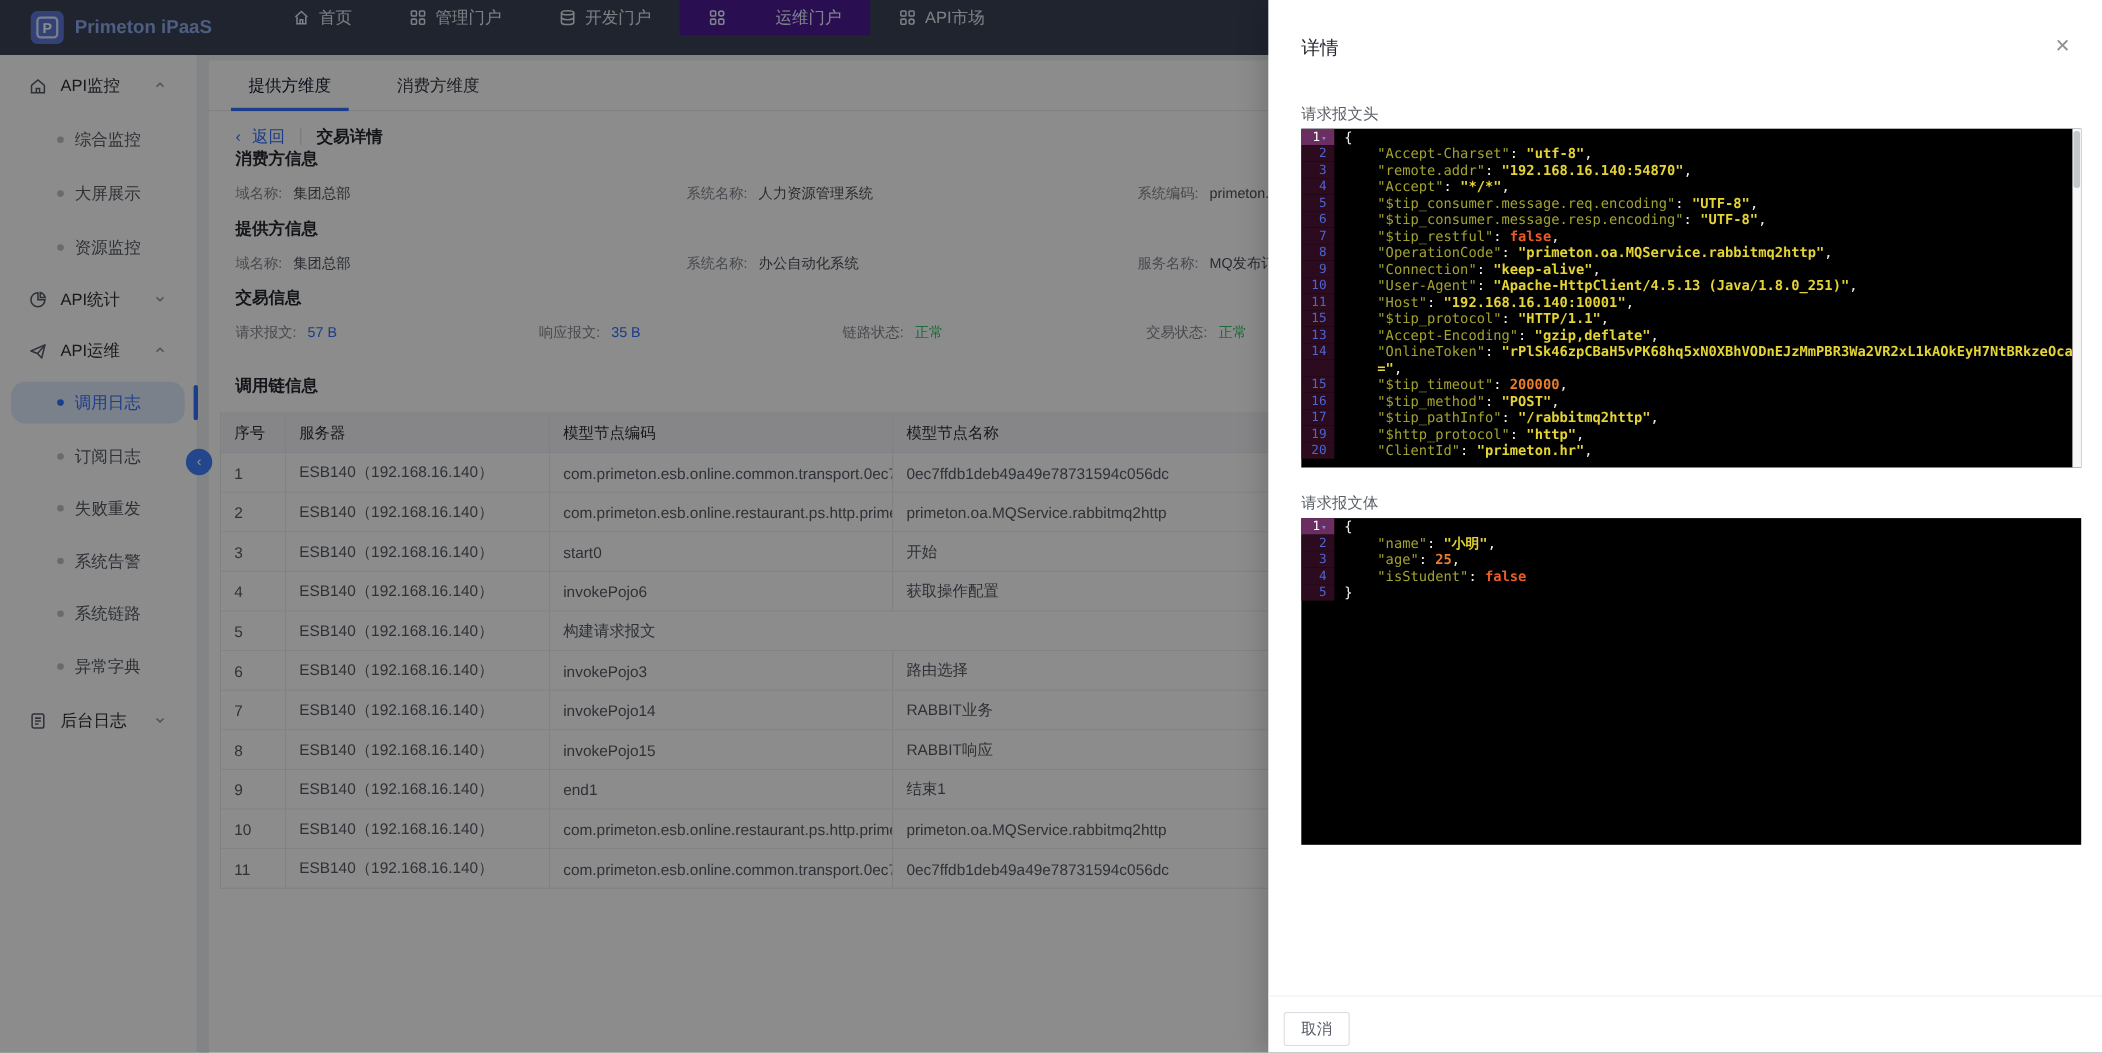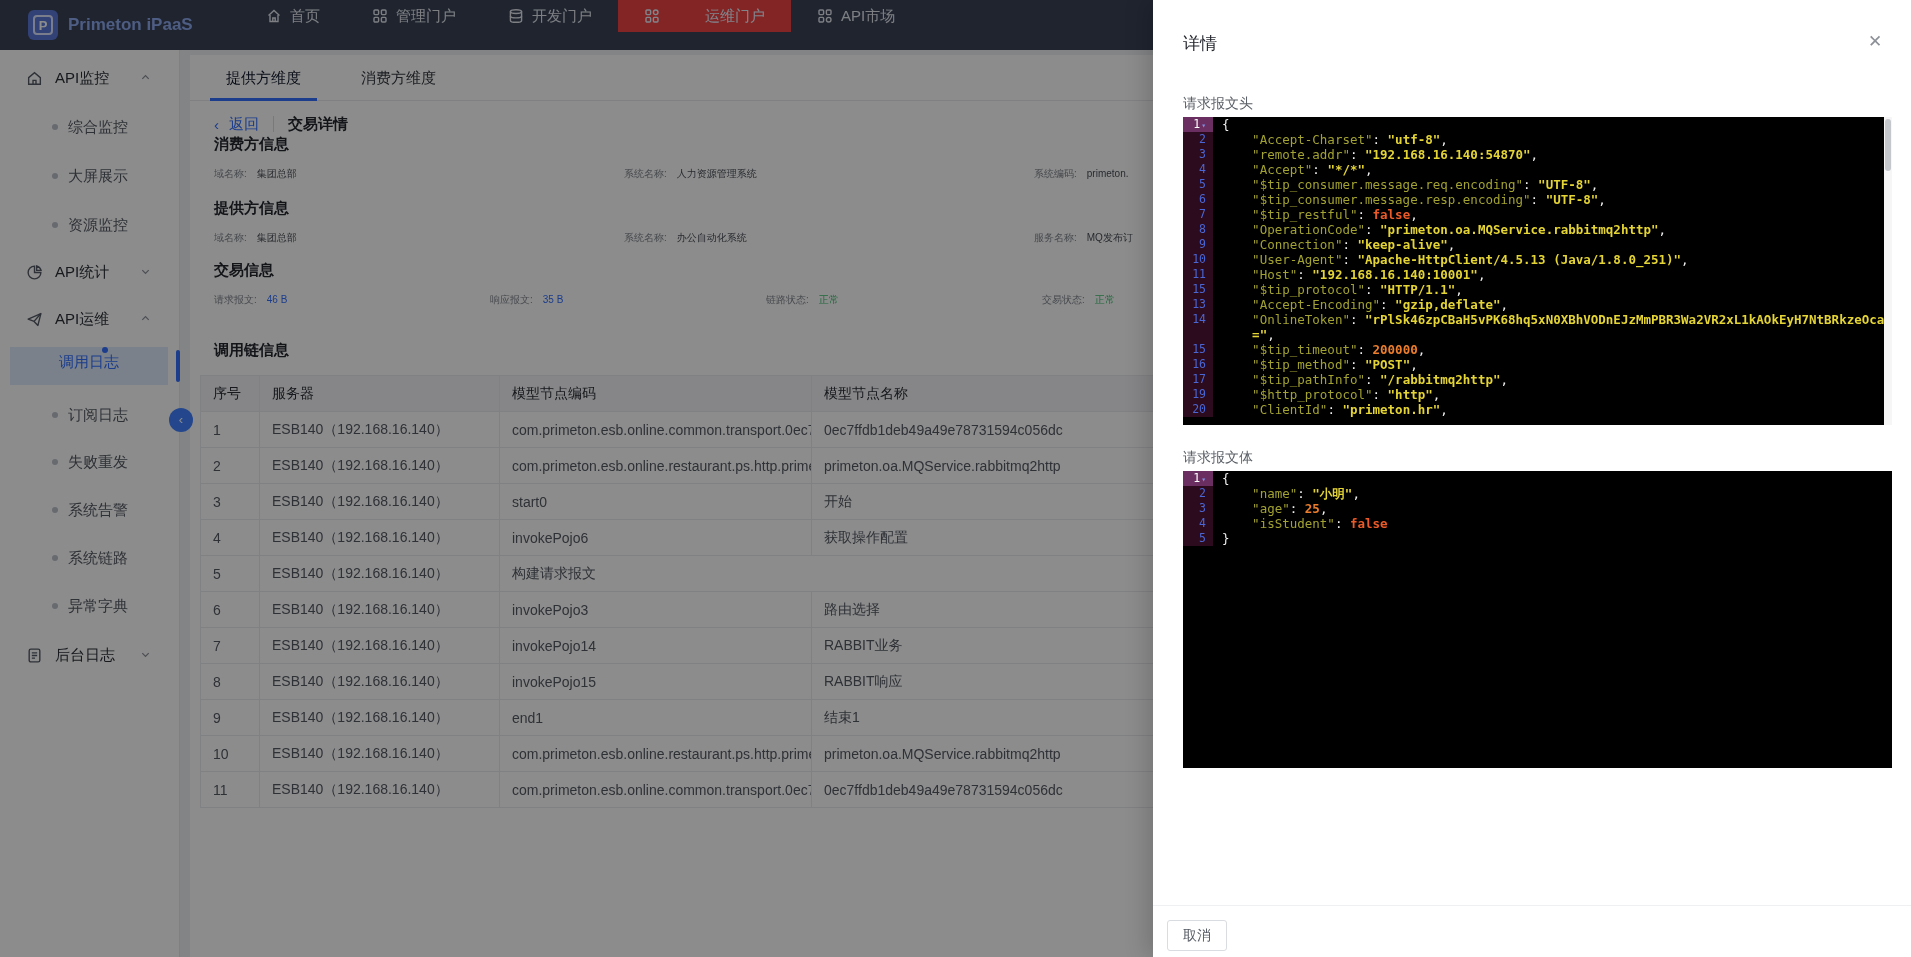--- a/index.html
+++ b/index.html
@@ -9,52 +9,52 @@
 
   
   .navbar { position:absolute; left:0; top:0; width:1911px; height:50px; background:#3a4357; z-index:1; }
   .logo { position:absolute; left:28px; top:0; height:50px; display:flex; align-items:center; gap:10px; }
   .logo-tile { width:30px; height:30px; border-radius:6px; background:#5b78d8; color:#fff; display:flex; align-items:center; justify-content:center; }
   .logo-tile .inner { width:20px; height:20px; border:2px solid #dfe6ff; border-radius:4px; display:flex; align-items:center; justify-content:center; font-weight:bold; font-size:13px; color:#fff; }
   .logo-text { color:#8ea9ee; font-size:17px; font-weight:bold; white-space:nowrap; }
   .nav-items { position:absolute; left:240px; top:0; height:50px; display:flex; }
   .nav-item { height:32px; display:flex; align-items:center; gap:8px; padding:0 26px; color:#e3e7ee; font-size:15px; white-space:nowrap; cursor:pointer; }
   .nav-item .ni { width:16px; height:16px; display:inline-flex; }
-  .nav-item.active { background:#ef4444; color:#eaf2ff;gap:45px; }
+  .nav-item.active { background:#4c1d95; color:#eaf2ff;gap:45px; }
   .nav-item.active .ni svg { stroke:#bcd4ff; }
   .nav-item svg { stroke:#c9cfda; }
 
   
   .sidebar { position:absolute; left:0; top:50px; width:180px; bottom:0; background:#ffffff; border-right:1px solid #e7e9ee; z-index:1; }
   .side-item { position:absolute; left:0; width:180px; height:32px; display:flex; align-items:center; cursor:pointer; white-space:nowrap; }
   .side-item .sicon { width:17px; height:17px; margin-left:26px; margin-right:12px; display:inline-flex; color:#555b66; }
   .side-item .glabel { font-size:15px; color:#2b2f36; }
   .side-item .caret { position:absolute; right:28px; width:12px; height:12px; display:inline-flex; color:#8b909a; }
   .side-item .dot { width:6px; height:6px; border-radius:50%; background:#bcc1ca; margin-left:52px; margin-right:10px; }
   .side-item .slabel { font-size:15px; color:#555a63; }
-  .side-item.active-pill { left:10px; width:158px; height:38px; background:#e1ecfc; border-radius:0;flex-direction:column; }
+  .side-item.active-pill { left:10px; width:158px; height:38px; background:#e1ecfc; border-radius:13px; }
   .side-item.active-pill .dot { background:#3370ff; margin-left:42px; }
   .side-item.active-pill .slabel { color:#3370ff; }
   .side-active-bar { position:absolute; left:176px; width:4px; height:32px; background:#3370ff; border-radius:2px; z-index:2; }
   .collapse-btn { position:absolute; left:169px; top:408px; width:24px; height:24px; border:none; border-radius:50%; background:#4080ff; color:#fff; font-size:13px; line-height:22px; text-align:center; cursor:pointer; z-index:3; }
 
   
   .main { position:absolute; left:180px; top:50px; right:0; bottom:0; background:#eef0f3; }
   .card { position:absolute; left:10px; top:5px; right:0; bottom:0; background:#ffffff; overflow:hidden; }
   .tabbar { position:absolute; left:0; top:0; right:0; height:46px; border-bottom:1px solid #e9e9ee; display:flex; padding-left:6px; }
   .tab { position:relative; height:46px; display:flex; align-items:center; padding:0 16px; margin:0 14px; font-size:15px; color:#33373e; cursor:pointer; white-space:nowrap; }
   .tab.active { color:#0f172a; }
   .tab.active::after { content:""; position:absolute; left:0; right:0; bottom:0; height:3px; background:#3370ff; }
   .breadcrumb { position:absolute; left:24px; top:56px; height:26px; display:flex; align-items:center; gap:10px; white-space:nowrap; }
   .bc-chev { color:#3370ff; font-size:15px; cursor:pointer; }
   .bc-back { color:#3370ff; font-size:15px; cursor:pointer; }
   .bc-div { width:1px; height:16px; background:#d9dce2; margin:0 4px; }
   .bc-title { color:#24272e; font-size:15px; font-weight:bold; }
   .sec-h { position:absolute; left:24px; font-size:15px; font-weight:bold; color:#24272e; white-space:nowrap; }
-  .field { position:absolute; font-size:10px; white-space:nowrap; }
+  .field { position:absolute; font-size:13px; white-space:nowrap; }
   .field .flabel { color:#82878f; margin-right:10px; }
   .field .fvalue { color:#4a4f57; }
   .field .fvalue.link { color:#3370ff; cursor:pointer; }
   .field .fvalue.ok { color:#3dbd6e; }
 
   .chain-table { position:absolute; left:10px; top:320px; width:1450px; border:1px solid #e9ebef; border-bottom:none; font-size:14px; }
   .tr { display:flex; height:36px; border-bottom:1px solid #e9ebef; background:#fff; }
   .tr.thead { background:#f4f5f7; }
   .td { display:flex; align-items:center; padding:0 12px; border-right:1px solid #e9ebef; overflow:hidden; white-space:nowrap; color:#555a63; }
   .td:last-child { border-right:none; }
@@ -266,21 +266,21 @@
       <div id="info-sections">
           <div class="sec-h" style="top: 80px;">消费方信息</div>
           <div class="field" style="top: 112px; left: 24px;"><span class="flabel">域名称:</span><span class="fvalue">集团总部</span></div>
           <div class="field" style="top: 112px; left: 434px;"><span class="flabel">系统名称:</span><span class="fvalue">人力资源管理系统</span></div>
           <div class="field" style="top: 112px; left: 844px;"><span class="flabel">系统编码:</span><span class="fvalue">primeton.</span></div>
           <div class="sec-h" style="top: 144px;">提供方信息</div>
           <div class="field" style="top: 176px; left: 24px;"><span class="flabel">域名称:</span><span class="fvalue">集团总部</span></div>
           <div class="field" style="top: 176px; left: 434px;"><span class="flabel">系统名称:</span><span class="fvalue">办公自动化系统</span></div>
           <div class="field" style="top: 176px; left: 844px;"><span class="flabel">服务名称:</span><span class="fvalue">MQ发布订</span></div>
           <div class="sec-h" style="top: 206px;">交易信息</div>
-          <div class="field" style="top: 238px; left: 24px;"><span class="flabel">请求报文:</span><span class="fvalue link">46 B</span></div>
+          <div class="field" style="top: 238px; left: 24px;"><span class="flabel">请求报文:</span><span class="fvalue link">57 B</span></div>
           <div class="field" style="top: 238px; left: 300px;"><span class="flabel">响应报文:</span><span class="fvalue link">35 B</span></div>
           <div class="field" style="top: 238px; left: 576px;"><span class="flabel">链路状态:</span><span class="fvalue ok">正常</span></div>
           <div class="field" style="top: 238px; left: 852px;"><span class="flabel">交易状态:</span><span class="fvalue ok">正常</span></div>
         </div>
       <div class="sec-h" style="top:286px">调用链信息</div>
       <div class="chain-table" id="chain-table">
           <div class="tr thead">
             <div class="td" style="flex: 0 0 59px;">序号</div>
             <div class="td" style="flex: 0 0 240px;">服务器</div>
             <div class="td" style="flex: 0 0 312px;">模型节点编码</div>

